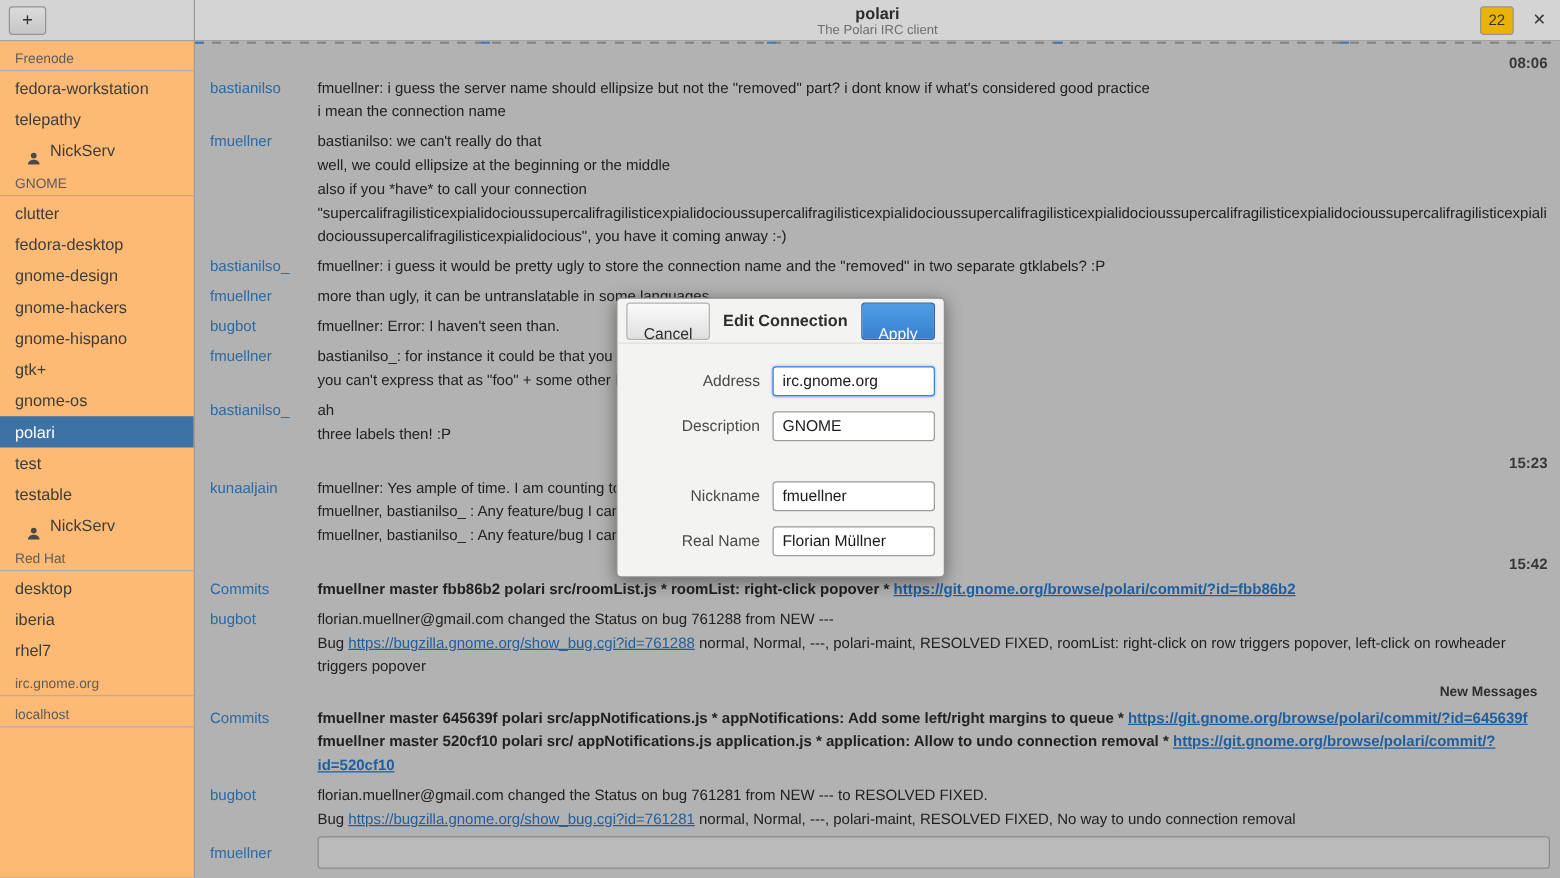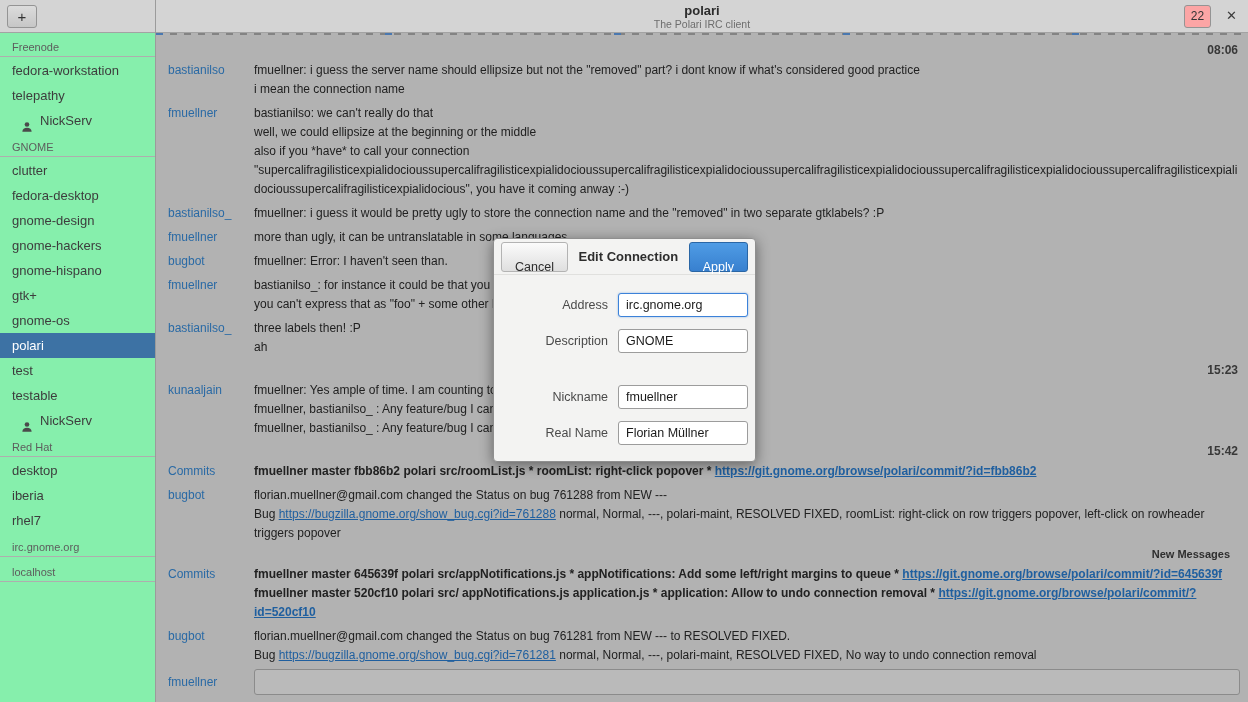--- a/index.html
+++ b/index.html
@@ -14,27 +14,27 @@
   .sidebar-header { position:absolute; left:0; top:0; width:156px; height:33px;
     border-right:1px solid #9b9b9b; }
   .plus-btn { position:absolute; left:7px; top:5px; width:30px; height:23px;
     background:linear-gradient(#dcdcdc,#c6c6c6); border:1px solid #949494;
     border-radius:3px; font-size:15px; color:#333; text-align:center; line-height:21px; }
   .title-wrap { position:absolute; left:156px; right:0; top:0; height:33px;
     display:flex; flex-direction:column; align-items:center; justify-content:center; }
   .win-title { font-size:13px; font-weight:bold; color:#2b2b2b; line-height:15px; }
   .win-subtitle { font-size:10.5px; color:#6e6e6e; line-height:12px; }
   .badge-btn { position:absolute; right:37px; top:5px; min-width:27px; height:23px;
-    background:#fca5a5; border:1px solid #949494; border-radius:3px;
+    background:#eab308; border:1px solid #949494; border-radius:3px;
     font-size:12px; color:#333; text-align:center; line-height:21px; padding:0 4px; }
   .close-btn { position:absolute; right:11px; top:7px; font-size:13px; font-weight:bold;
     color:#3a3a3a; line-height:18px; }
   
   .sidebar { position:absolute; left:0; top:33px; width:156px; bottom:0;
-    background:#86efac; border-right:1px solid #9b9b9b; overflow:hidden; }
+    background:#fdba74; border-right:1px solid #9b9b9b; overflow:hidden; }
   .side-section-header { padding:8px 0 3px 12px; font-size:11px; color:#5d5d5d;
     border-bottom:1px solid #aeaeae; margin-bottom:1px; }
   .side-item { height:25px; line-height:25px; padding-left:12px; font-size:13px;
     color:#3d3d3d; white-space:nowrap; display:flex; align-items:flex-end; }
   .side-item.selected { background:#3d72a4; color:#fff; }
   .side-item .person-icon { width:12px; height:12px; margin:0 7px 0 9px; flex:0 0 auto; }
   .side-item .person-icon svg { display:block; width:12px; height:12px; fill:#4a4a4a; }
   
   .chat { position:absolute; left:156px; top:33px; right:0; bottom:0;
     display:flex; flex-direction:column; }
@@ -210,22 +210,22 @@
       <div class="msg-row">
         <div class="nick">fmuellner</div>
         <div class="msg-body">
           <div class="msg-line"><span class="seg-p">bastianilso_: for instance it could be that you need to combine the name and "removed"</span></div>
           <div class="msg-line"><span class="seg-p">you can't express that as "foo" + some other label</span></div>
         </div>
       </div>
       <div class="msg-row">
         <div class="nick">bastianilso_</div>
         <div class="msg-body">
+          <div class="msg-line"><span class="seg-p">ah</span></div>
           <div class="msg-line"><span class="seg-p">three labels then! :P</span></div>
-          <div class="msg-line"><span class="seg-p">ah</span></div>
         </div>
       </div>
       <div class="time-row">15:23</div>
       <div class="msg-row">
         <div class="nick">kunaaljain</div>
         <div class="msg-body">
           <div class="msg-line"><span class="seg-p">fmuellner: Yes ample of time. I am counting to work on it.</span></div>
           <div class="msg-line"><span class="seg-p">fmuellner, bastianilso_ : Any feature/bug I can work on?</span></div>
           <div class="msg-line"><span class="seg-p">fmuellner, bastianilso_ : Any feature/bug I can work on?</span></div>
         </div>

